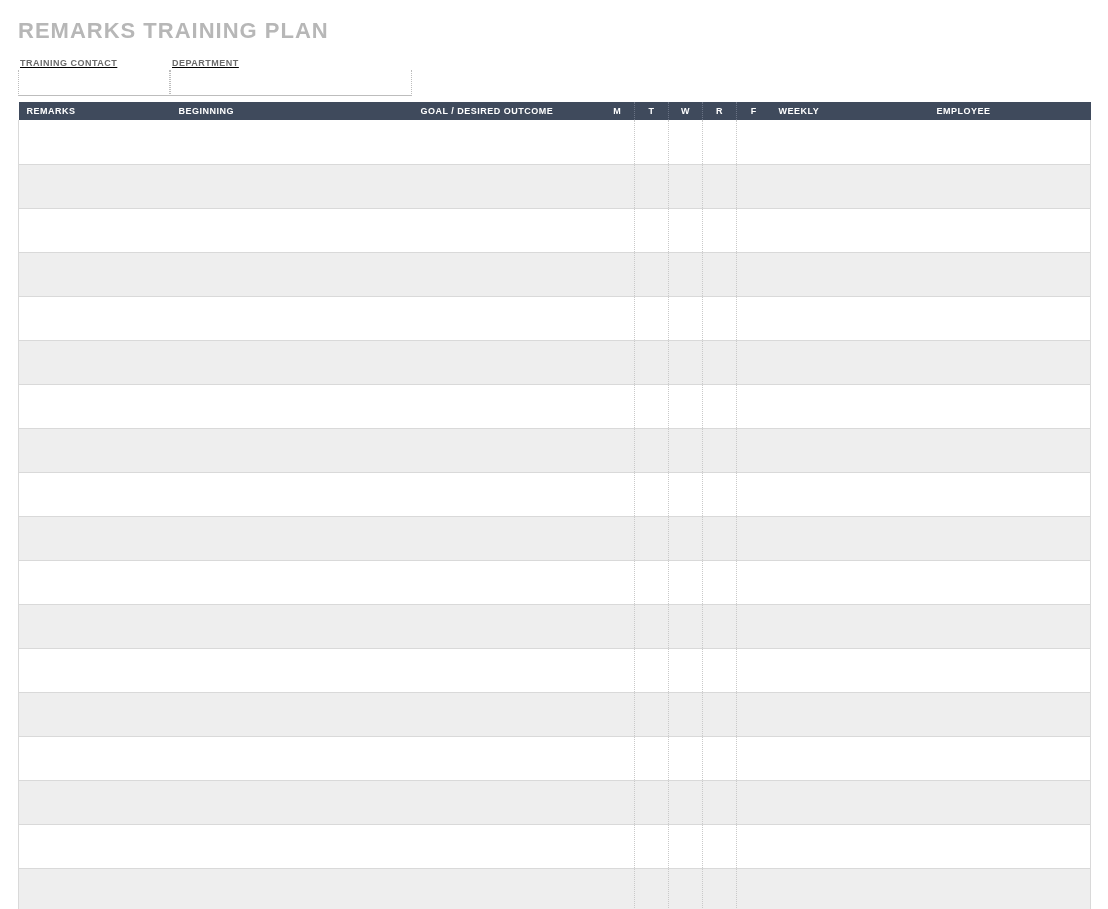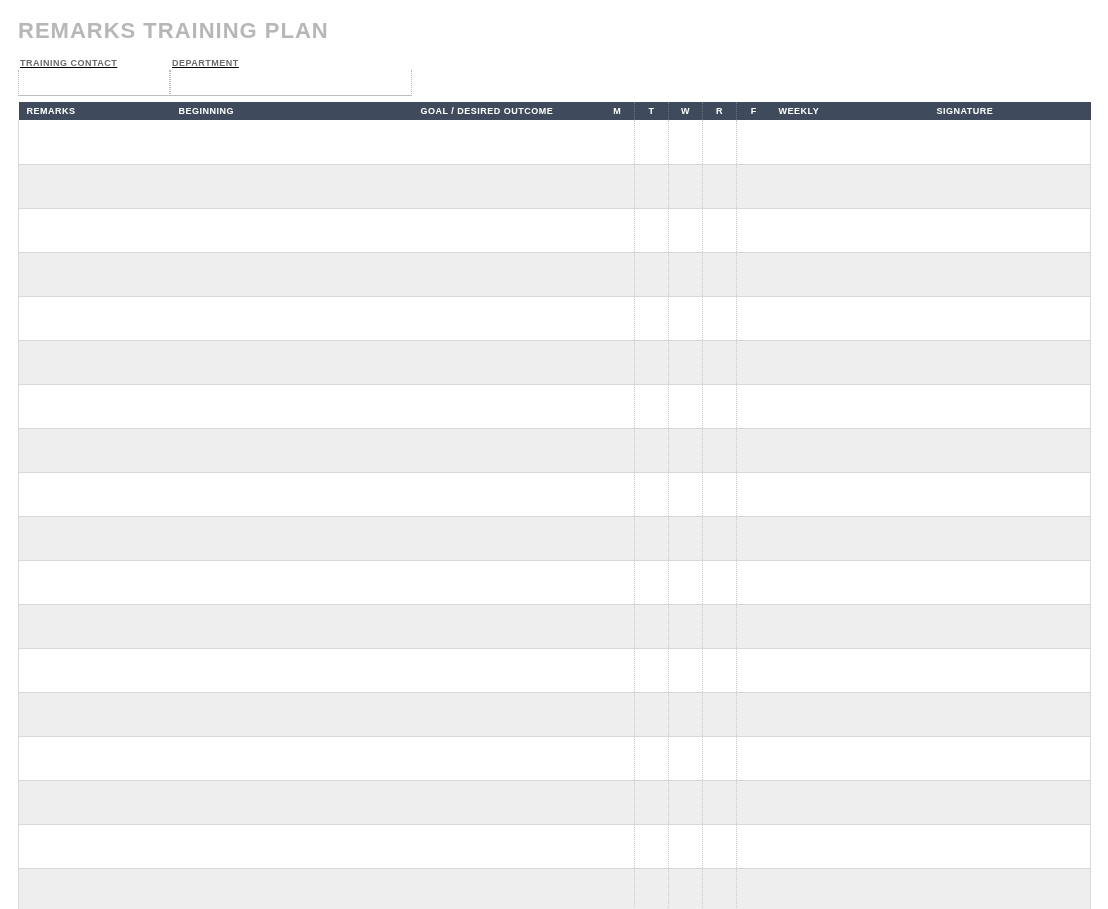--- a/index.html
+++ b/index.html
@@ -145,21 +145,21 @@
     <tr>
       <th>REMARKS</th>
       <th>BEGINNING</th>
       <th>GOAL / DESIRED OUTCOME</th>
       <th class="day">M</th>
       <th class="day">T</th>
       <th class="day">W</th>
       <th class="day">R</th>
       <th class="day last">F</th>
       <th>WEEKLY</th>
-      <th>SIGNATURE</th>
+      <th>EMPLOYEE</th>
     </tr>
   </thead>
   <tbody id="plan-body">
       <tr>
         <td><input style=""></td>
         <td><input style=""></td>
         <td><input style=""></td>
         <td class="day"><input style=""></td>
         <td class="day"><input style=""></td>
         <td class="day"><input style=""></td>

